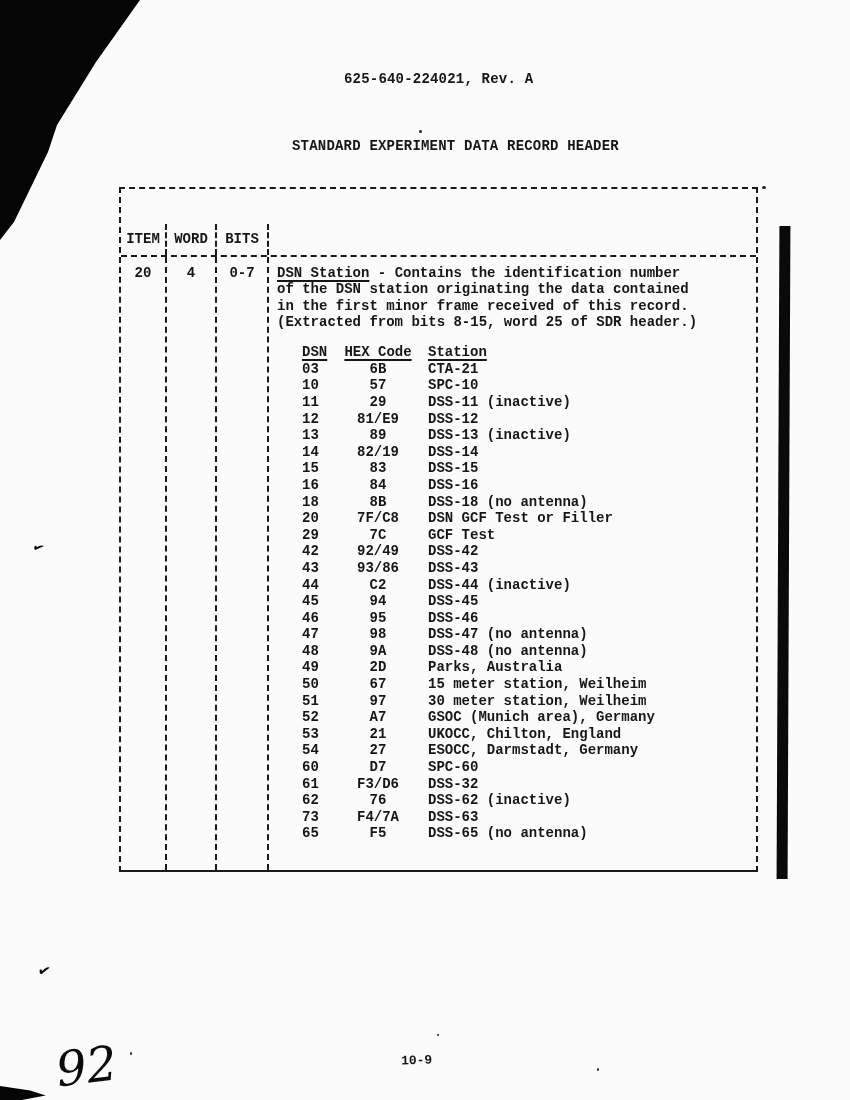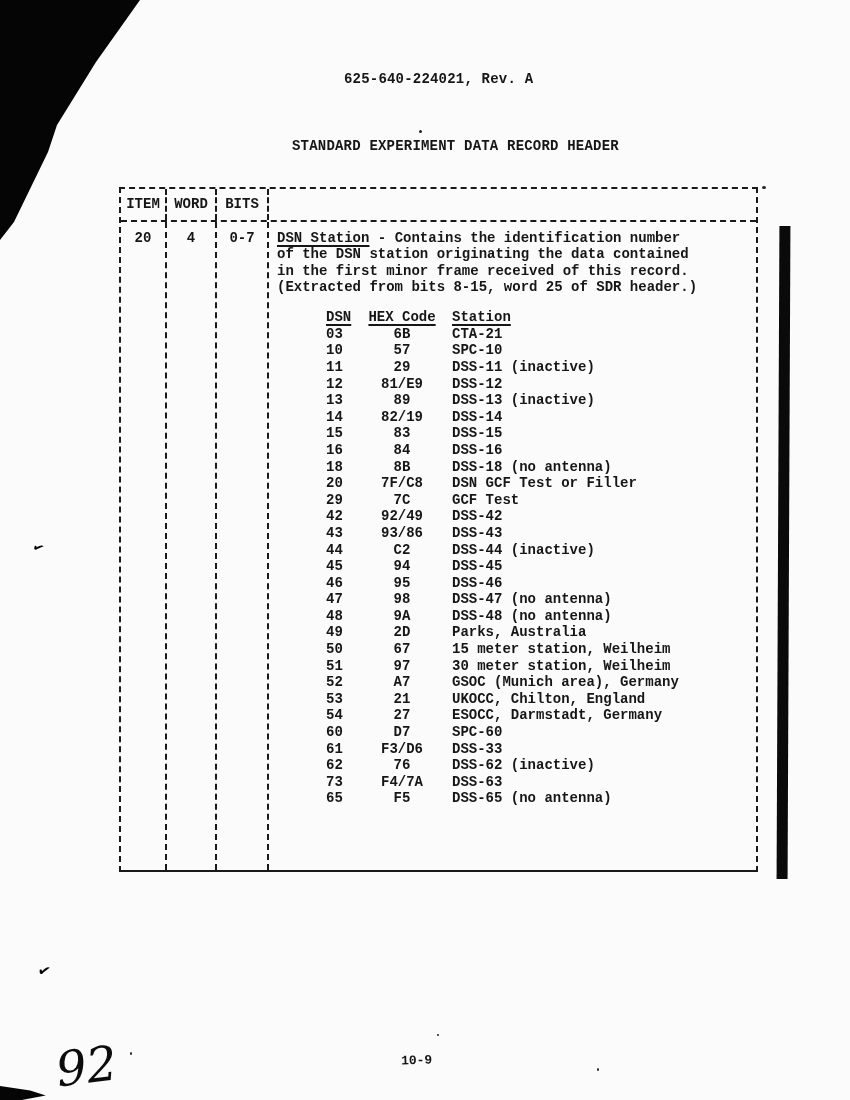--- a/index.html
+++ b/index.html
@@ -43,35 +43,35 @@
   
   .xtable{
     position:absolute;left:119px;top:187px;width:639px;height:685px;
     box-sizing:border-box;
     border:2px dashed #191919;
     border-bottom:2px solid #191919;
     font-size:14px;
     display:flex;flex-direction:column;
   }
   .xrow{display:flex;align-items:stretch;}
-  .xhead{height:31px;border-bottom:2px dashed #191919;}
+  .xhead{height:31px;border-bottom:2px dashed #191919;margin-top:35px;}
   .xbody{flex:1;}
   .col{box-sizing:border-box;border-right:2px dashed #191919;}
   .c1{width:46px;}
   .c2{width:50px;}
   .c3{width:52px;}
   .c4{flex:1;border-right:none;}
   .th{padding-top:7px;text-align:center;}
   .th.c4{text-align:left;padding-left:8px;}
   .cell{padding-top:8px;text-align:center;}
   .desc{padding:8px 6px 0 8px;}
   .para{white-space:pre-line;line-height:16.3px;}
   .ul{text-decoration:underline;text-decoration-thickness:2px;text-underline-offset:3px;text-align:center;}
   
-  .station-table{margin-top:14px;margin-left:45px;}
+  .station-table{margin-top:14px;margin-left:21px;}
   .st-line{display:flex;line-height:16.6px;}
   .st-dsn{width:44px;padding-left:4px;box-sizing:border-box;}
   .st-hex{width:72px;text-align:center;}
   .st-station{margin-left:14px;white-space:pre;}
 </style>
 </head>
 <body>
 
 <div class="page">
 
@@ -260,21 +260,21 @@
 
   <div class="st-line">
     <span class="st-dsn">60</span>
     <span class="st-hex">D7</span>
     <span class="st-station">SPC-60</span>
   </div>
 
   <div class="st-line">
     <span class="st-dsn">61</span>
     <span class="st-hex">F3/D6</span>
-    <span class="st-station">DSS-33</span>
+    <span class="st-station">DSS-32</span>
   </div>
 
   <div class="st-line">
     <span class="st-dsn">62</span>
     <span class="st-hex">76</span>
     <span class="st-station">DSS-62 (inactive)</span>
   </div>
 
   <div class="st-line">
     <span class="st-dsn">73</span>

